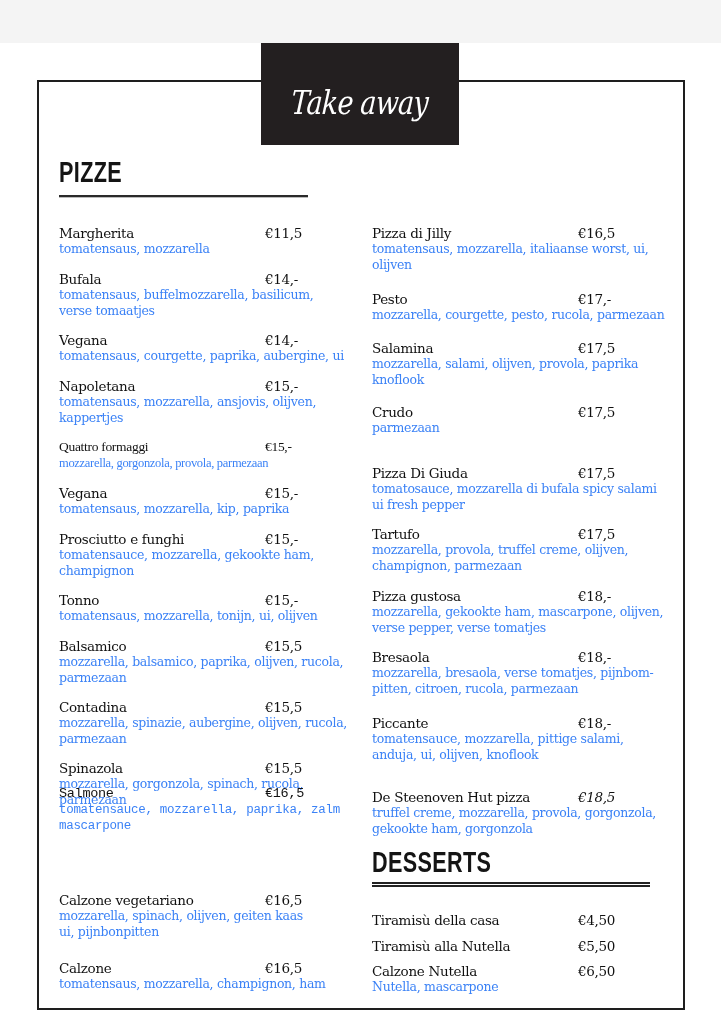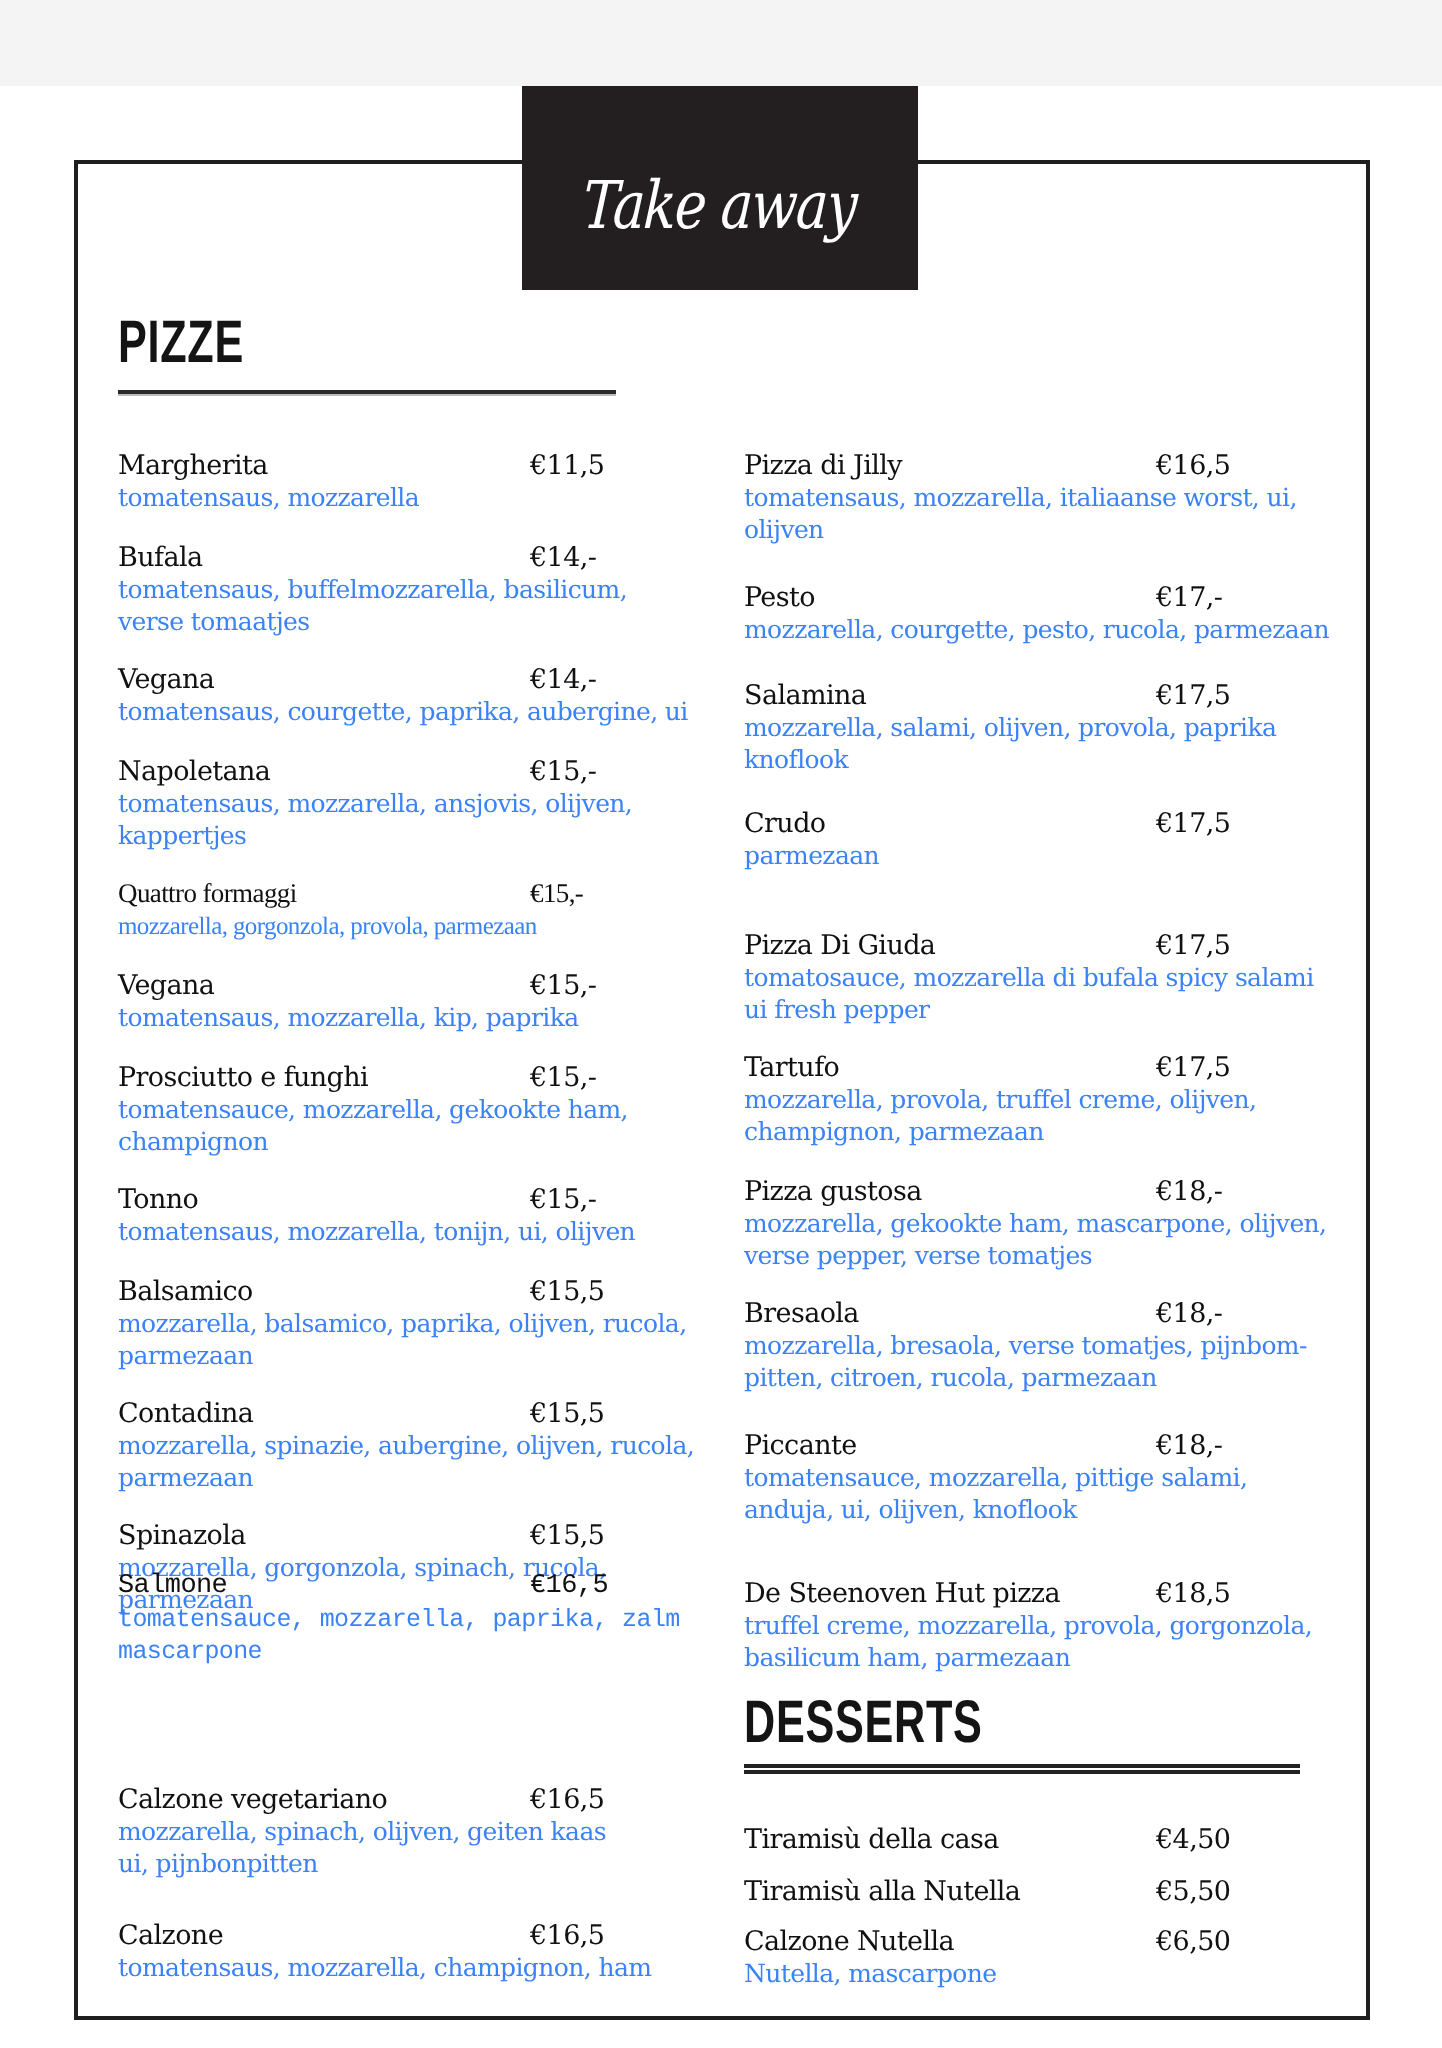--- a/index.html
+++ b/index.html
@@ -228,24 +228,24 @@
       <div class="item-head">
         <span class="item-name">Piccante</span>
         <span class="item-price" style="left: 206px;">€18,-</span>
       </div>
       <div class="item-desc">tomatensauce, mozzarella, pittige salami,</div>
       <div class="item-desc">anduja, ui, olijven, knoflook</div>
     </div>
     <div class="item" style="position: absolute; top: 777px; left: 0px; width: 300px;">
       <div class="item-head">
         <span class="item-name">De Steenoven Hut pizza</span>
-        <span class="item-price" style="left: 206px;">€18,5</span>
+        <span class="item-price" style="left: 206px; font-style: italic;">€18,5</span>
       </div>
       <div class="item-desc">truffel creme, mozzarella, provola, gorgonzola,</div>
-      <div class="item-desc">basilicum ham, parmezaan</div>
+      <div class="item-desc">gekookte ham, gorgonzola</div>
     </div>
   </div>
 
 <div class="section-title" style="left:372px; top:847px;">DESSERTS</div>
 <div class="rule-double" style="left:372px; top:882px; width:278px;"></div>
 
 <div class="col" id="col-desserts" style="left:372px; top:0; width:300px;">
     <div class="item" style="position: absolute; top: 900px; left: 0px; width: 300px;">
       <div class="item-head">
         <span class="item-name">Tiramisù della casa</span>

